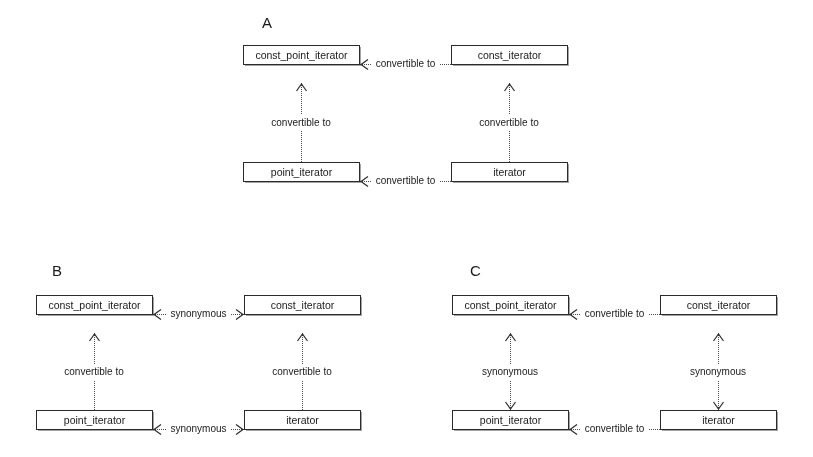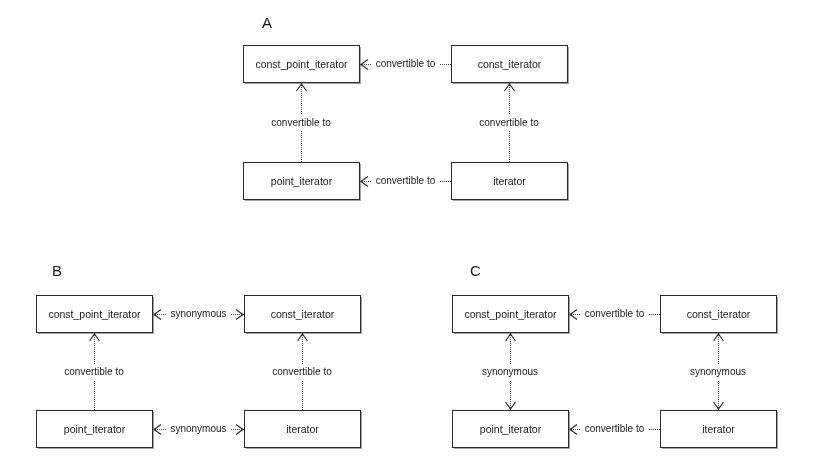--- a/index.html
+++ b/index.html
@@ -23,21 +23,21 @@
     font-size: 15px;
     line-height: 15px;
     color: #1a1a1a;
     font-family: "Liberation Sans", sans-serif;
     letter-spacing: 0.2px;
   }
   .node-box {
     position: absolute;
     box-sizing: border-box;
     width: 117px;
-    height: 38px;
+    height: 20px;
     border: 1px solid #2b2b2b;
     background: #ffffff;
     display: flex;
     align-items: center;
     justify-content: center;
     font-size: 10.5px;
     color: #1a1a1a;
     font-family: "Liberation Sans", sans-serif;
     box-shadow: 1.5px 1.5px 0 -0.5px rgba(90,90,90,0.55);
   }

